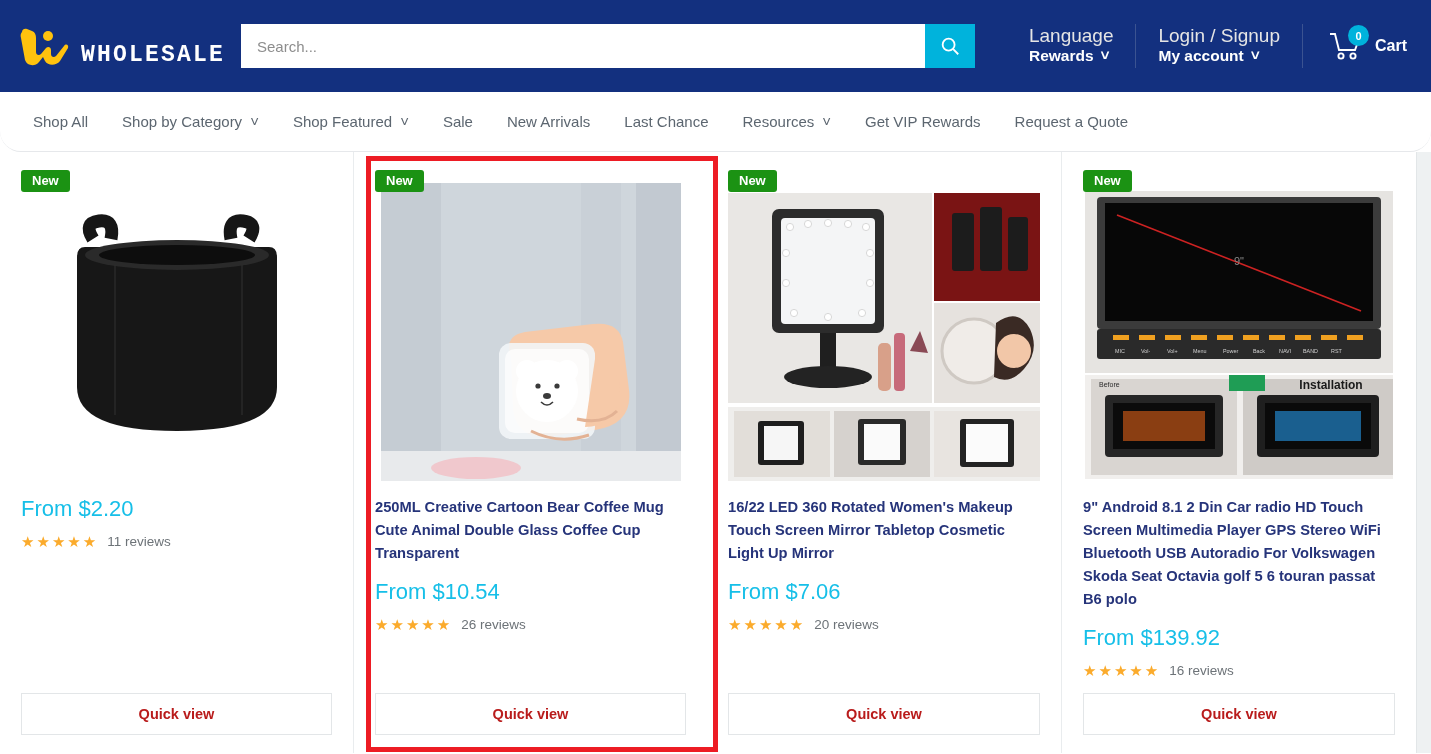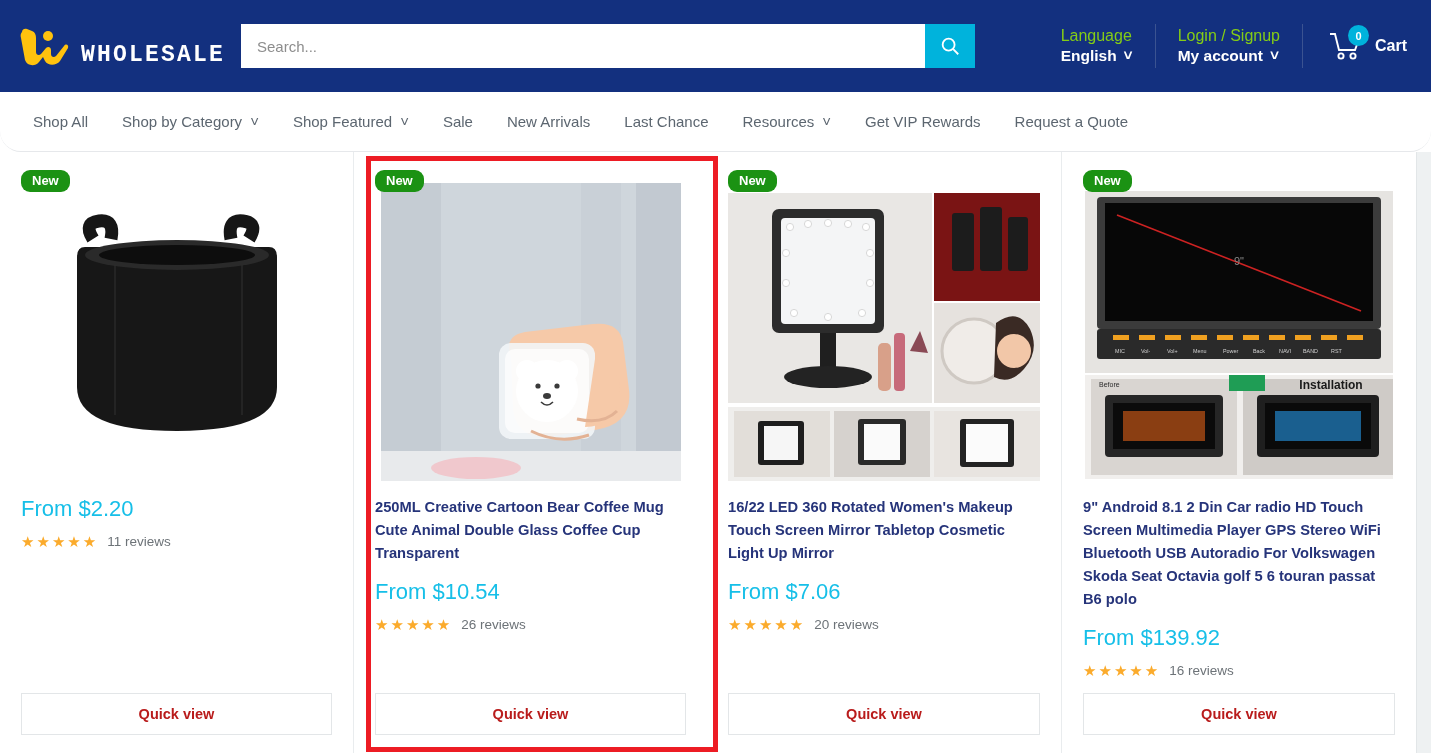--- a/index.html
+++ b/index.html
@@ -60,22 +60,22 @@
     right: 0; top: 0; height: 92px;
     display: flex; align-items: center;
   }
   .hr-block {
     display: flex; flex-direction: column;
     justify-content: center;
     padding: 0 22px;
     height: 46px;
   }
   .hr-label {
-    color: #84cc16;
-    font-size: 16px;
+    color: #e5e5e5;
+    font-size: 19px;
     line-height: 19px;
   }
   .hr-value {
     color: #ffffff;
     font-size: 15.5px;
     font-weight: bold;
     line-height: 21px;
     display: flex; align-items: center; gap: 7px;
   }
   .vdiv { width: 1px; height: 44px; background: #3b5391; }
@@ -143,21 +143,21 @@
   .card.highlight { border-right: none; }
 
   .badge-new {
     position: absolute;
     left: 21px; top: 18px;
     background: #1b9213;
     color: #ffffff;
     font-size: 13px;
     font-weight: bold;
     padding: 3px 11px 4px 11px;
-    border-radius: 9px;
+    border-radius: 3px;
     z-index: 4;
   }
 
   .thumb {
     height: 300px;
     margin-top: 6px;
     display: flex; align-items: center; justify-content: center;
     overflow: hidden;
   }
   .thumb svg { display: block; }
@@ -234,21 +234,21 @@
           <line x1="15.5" y1="15.5" x2="21" y2="21"></line>
       </svg>
     </button>
   </div>
 
   <div class="header-right">
 
     <div class="hr-block">
       <span class="hr-label">Language</span>
       <span class="hr-value">
-        <span>English</span>
+        <span>Rewards</span>
         <span class="chev">˅</span>
       </span>
     </div>
 
     <div class="vdiv"></div>
 
     <div class="hr-block">
       <span class="hr-label">Login / Signup</span>
       <span class="hr-value">
         <span>My account</span>

